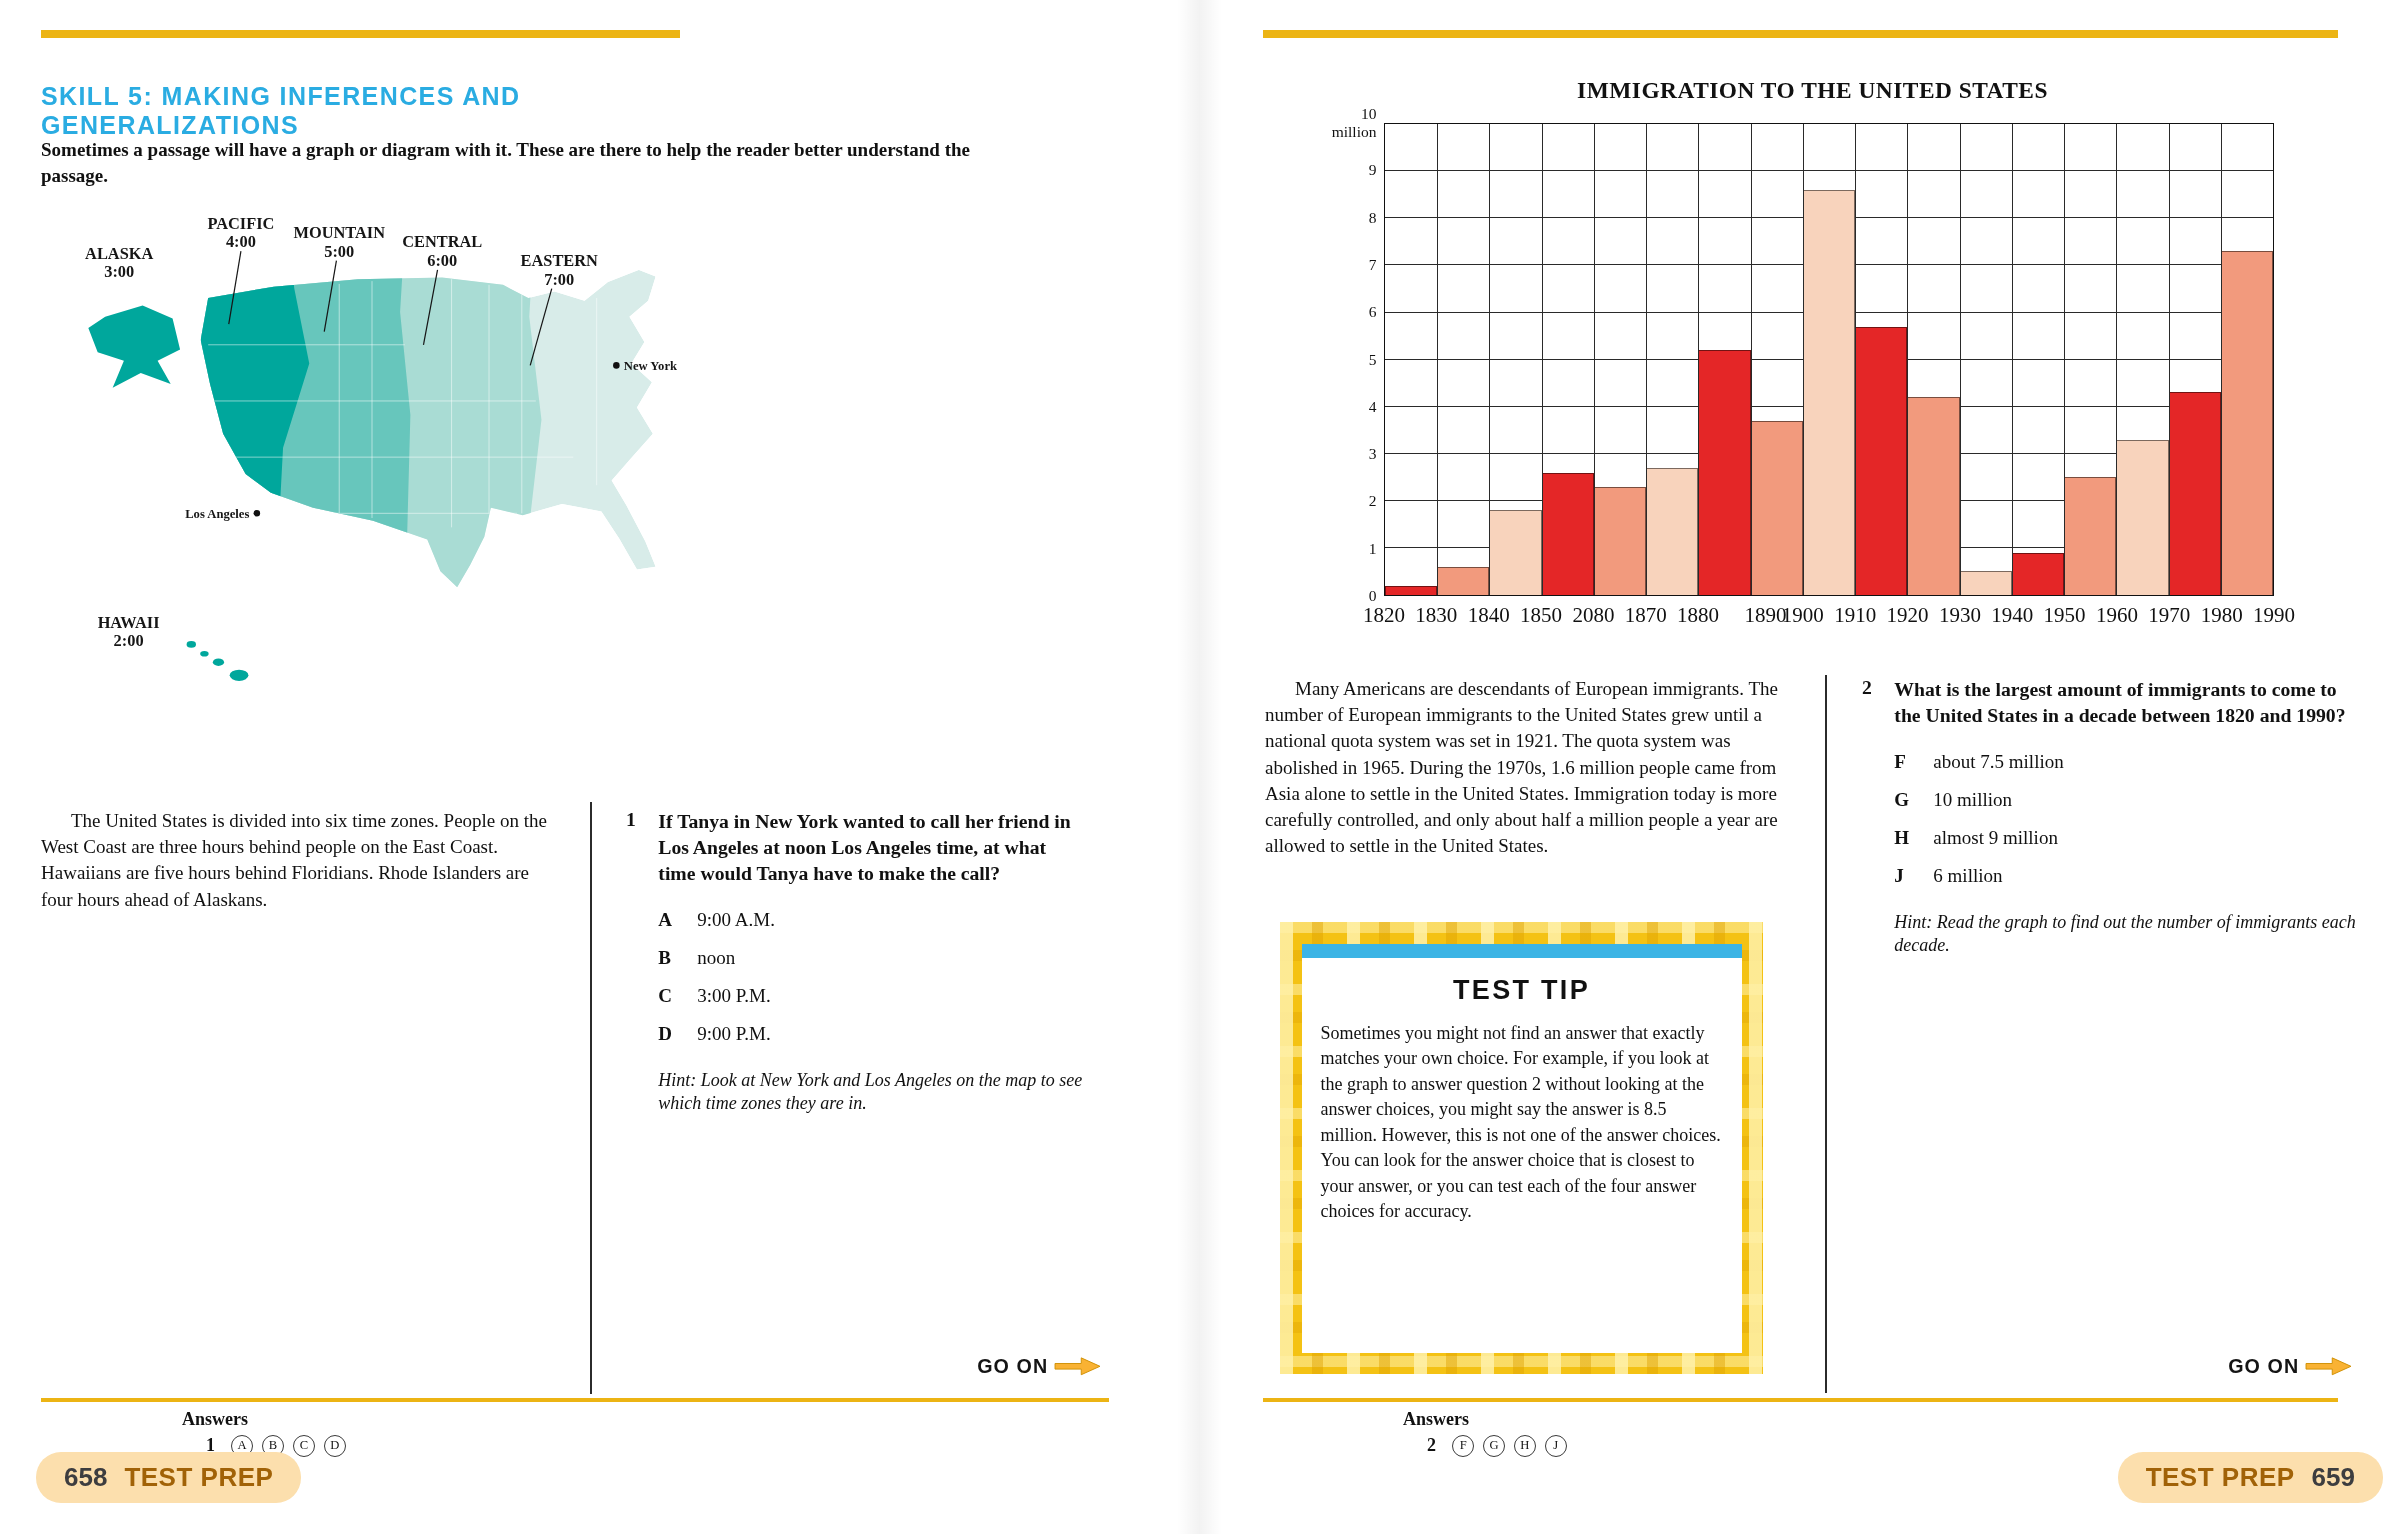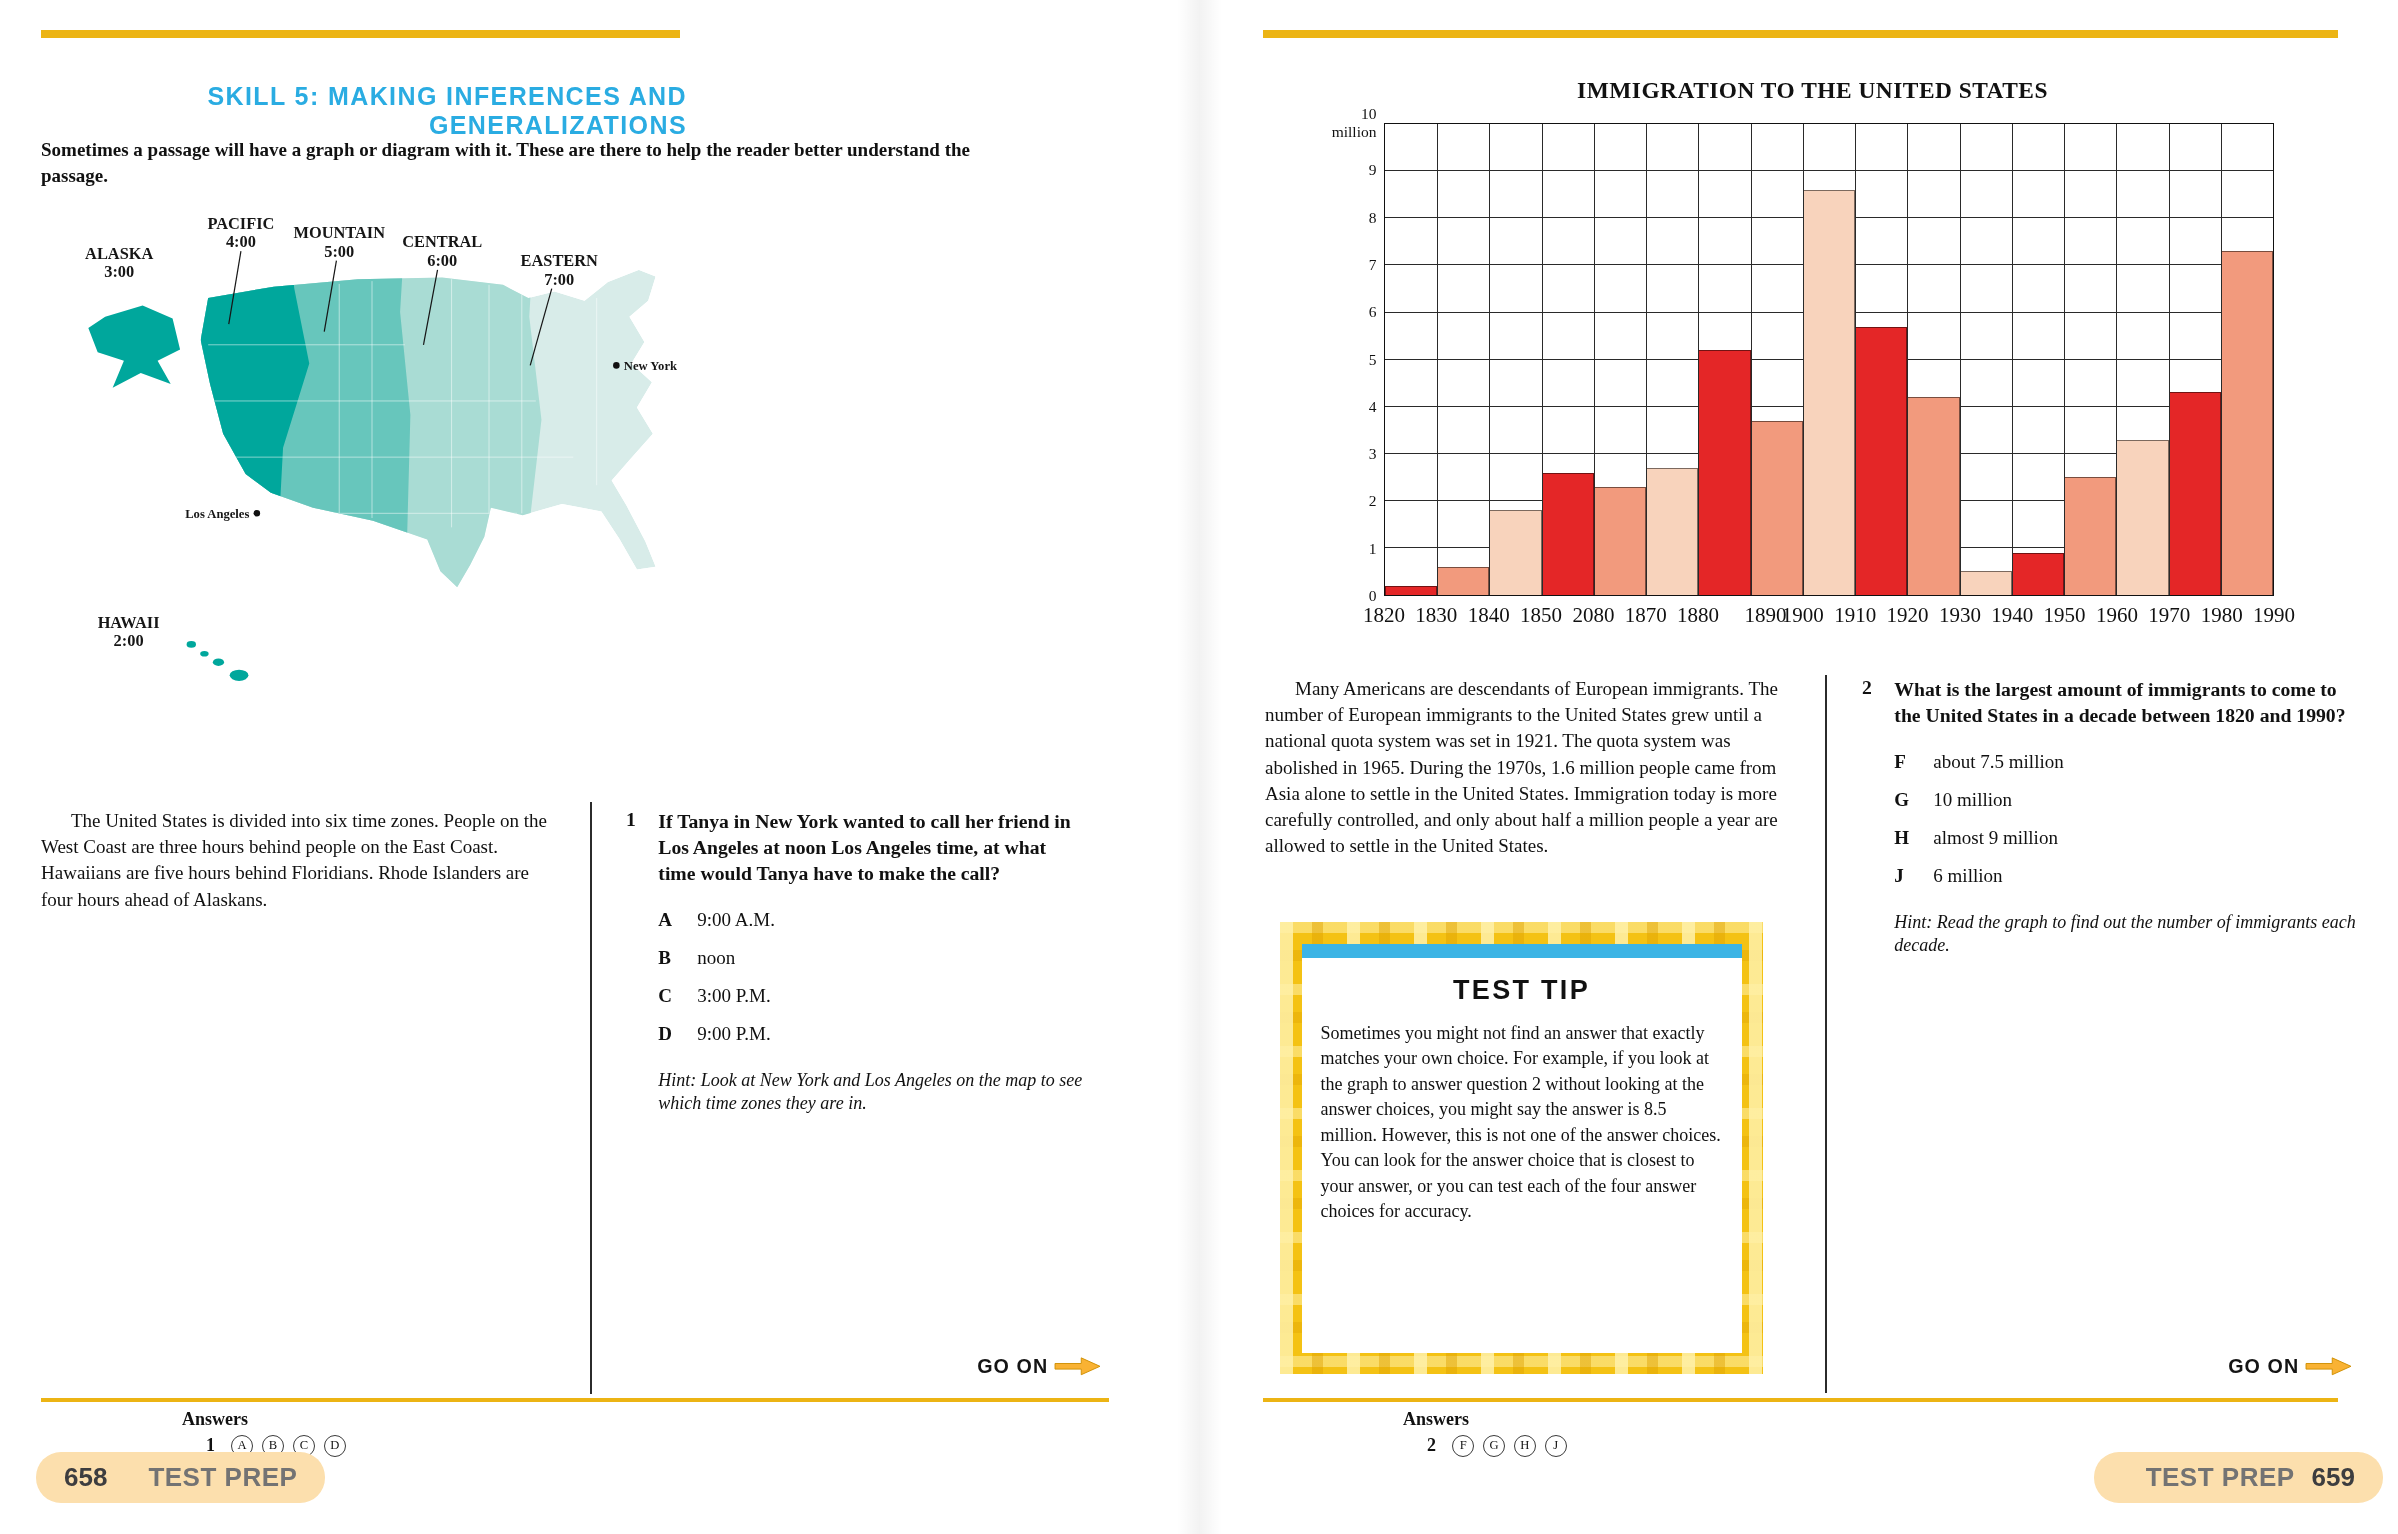--- a/index.html
+++ b/index.html
@@ -7,21 +7,21 @@
   body { font-family: "Liberation Serif", serif; color: #111; background: #fff; }
   .spread { position: relative; width: 2399px; height: 1535px; background: #fff; overflow: hidden; }
   .gutter { position: absolute; left: 1177px; top: 0; width: 45px; height: 100%;
             background: linear-gradient(90deg, rgba(0,0,0,0), rgba(0,0,0,.05) 50%, rgba(0,0,0,0)); pointer-events: none; }
   .page { position: absolute; top: 0; width: 1199px; height: 1535px; }
   .page-left { left: 0; } .page-right { left: 1199px; }
 
   .rule { position: absolute; background: #ecb414; }
 
   
-  .skill-title { position: absolute; left: 41px; top: 82px; width: 646px; text-align: right;
+  .skill-title { position: absolute; left: 41px; top: 82px; width: 646px; text-align: left;
                  font-family: "Liberation Sans", sans-serif; font-weight: bold; font-size: 25px;
                  letter-spacing: 1.4px; color: #2aace2; }
   .intro { position: absolute; left: 41px; top: 137px; width: 956px; font-weight: bold;
            font-size: 19px; line-height: 1.35; }
   .map { position: absolute; left: 49px; top: 204px; width: 646px; height: 525px; }
   .map svg { width: 100%; height: 100%; }
   .map text { font-family: "Liberation Serif", serif; font-weight: bold; fill: #161616; }
   .zone-label { font-size: 17.5px; text-anchor: middle; }
   .city-label { font-size: 13.5px; }
 
@@ -57,21 +57,21 @@
   .answers-num { font-weight: bold; margin-right: 7.5px; }
   .bubble { width: 22.5px; height: 22.5px; border: 1.3px solid #3a3a3a; border-radius: 50%;
             display: inline-flex; align-items: center; justify-content: center; font-size: 12.6px; background: #fff; }
 
   .pill { position: absolute; top: 1452px; height: 51px; border-radius: 25px; background: #fcdfad;
           display: inline-flex; align-items: center; gap: 17px; padding: 0 28px;
           font-family: "Liberation Sans", sans-serif; font-weight: bold; font-size: 26px; }
   .page-left .pill { left: 36px; }
   .page-right .pill { right: 15px; }
   .pill-num { color: #3d3d3f; }
-  .pill-brand { color: #737373; letter-spacing: 0.5px; margin-left: 24px; }
+  .pill-brand { color: #a16207; letter-spacing: 0.5px; }
 
   
   .chart { position: absolute; left: 131px; top: 77px; width: 965px; }
   .chart-title { text-align: center; font-weight: bold; font-size: 23.4px; letter-spacing: 0.5px; margin-bottom: 19px; }
   .chart-body { display: flex; }
   .y-axis { position: relative; width: 54px; height: 473px; font-size: 15.5px; }
   .ylab { position: absolute; right: 7.5px; transform: translateY(-50%); text-align: right; line-height: 1.15; width: 56px; }
   .plot { position: relative; width: 890px; height: 473px; border: 1.9px solid #111; background: #fff; }
   .hgrid { position: absolute; left: 0; right: 0; height: 0.9px; background: #2a2a2a; z-index: 1; }
   .vgrid { position: absolute; top: 0; bottom: 0; width: 0.9px; background: #2a2a2a; z-index: 3; }

